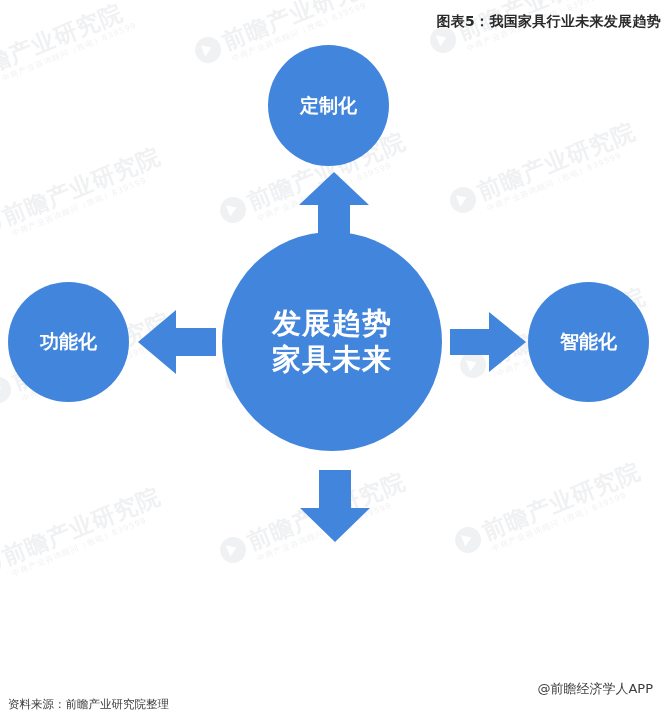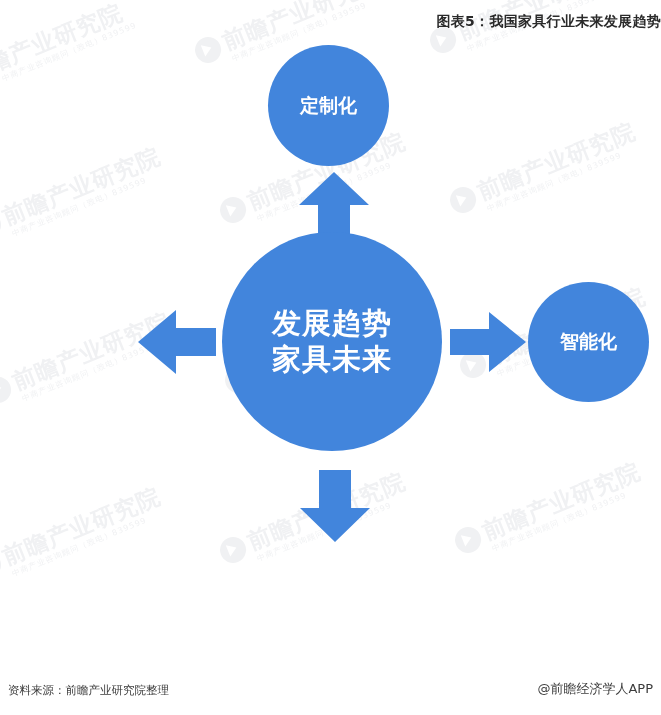--- a/index.html
+++ b/index.html
@@ -147,21 +147,21 @@
 
   .arrow-up    { left: 299px; top: 172px;  width: 70px;  height: 62px; }
   .arrow-down  { left: 300px; top: 470px;  width: 70px;  height: 72px; }
   .arrow-left  { left: 138px; top: 310px;  width: 78px;  height: 64px; }
   .arrow-right { left: 450px; top: 312px;  width: 76px;  height: 60px; }
 
   
   .footer-source {
     position: absolute;
     left: 8px;
-    bottom: 17px;
+    bottom: 3px;
     font-size: 11.5px;
     color: #3c3c3c;
     z-index: 5;
     margin-top: 32px;
   }
   .footer-brand {
     position: absolute;
     right: 8px;
     bottom: 17px;
     font-size: 13px;
@@ -262,19 +262,22 @@
 
     <div class="node node-top">
       <div>定制化</div>
     </div>
 
     <div class="node node-right">
       <div>智能化</div>
     </div>
 
 
+    <div class="node node-left">
+      <div>功能化</div>
+    </div>
 
   </div>
 
   <div class="footer-source">资料来源：前瞻产业研究院整理</div>
   <div class="footer-brand">@前瞻经济学人APP</div>
 
 </div>
 
 </body></html>

